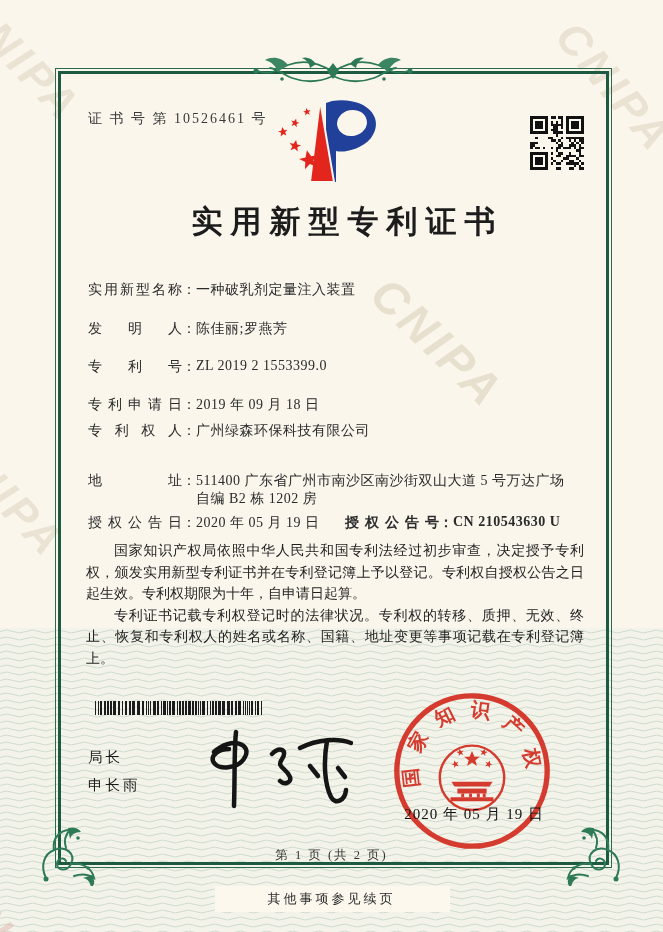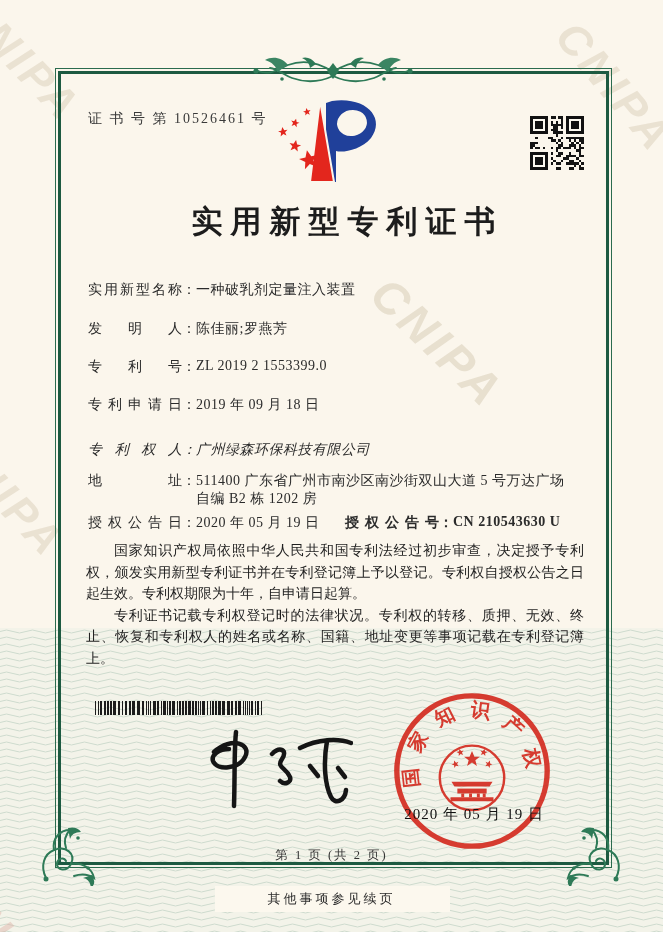--- a/index.html
+++ b/index.html
@@ -284,21 +284,21 @@
       </div>
       <div class="frow" style="top:39px;">
         <span class="flabel">发明人</span><span class="fcolon">：</span><span class="fvalue">陈佳丽;罗燕芳</span>
       </div>
       <div class="frow" style="top:77px;">
         <span class="flabel">专利号</span><span class="fcolon">：</span><span class="fvalue">ZL 2019 2 1553399.0</span>
       </div>
       <div class="frow" style="top:115px;">
         <span class="flabel">专利申请日</span><span class="fcolon">：</span><span class="fvalue">2019 年 09 月 18 日</span>
       </div>
-      <div class="frow" style="top:160px;font-style:italic;">
+      <div class="frow" style="top:141px;">
         <span class="flabel">专利权人</span><span class="fcolon">：</span><span class="fvalue">广州绿森环保科技有限公司</span>
       </div>
       <div class="frow" style="top:191px;">
         <span class="flabel">地址</span><span class="fcolon">：</span><span class="fvalue" style="max-width:380px;">511400 广东省广州市南沙区南沙街双山大道 5 号万达广场
 自编 B2 栋 1202 房</span>
       </div>
       <div class="frow" style="top:233px;width:500px;">
         <span class="flabel">授权公告日</span><span class="fcolon">：</span><span class="fvalue">2020 年 05 月 19 日</span>
         <span class="grant2">
           <span class="flabel">授权公告号</span><span class="fcolon">：</span><span class="fvalue">CN 210543630 U</span>
@@ -359,20 +359,24 @@
         <rect x="148" y="0" width="1" height="14" fill="#1c1c1c"></rect>
         <rect x="150" y="0" width="1" height="14" fill="#1c1c1c"></rect>
         <rect x="152" y="0" width="1" height="14" fill="#1c1c1c"></rect>
         <rect x="154" y="0" width="1" height="14" fill="#1c1c1c"></rect>
         <rect x="156" y="0" width="2" height="14" fill="#1c1c1c"></rect>
         <rect x="160" y="0" width="1" height="14" fill="#1c1c1c"></rect>
         <rect x="162" y="0" width="2" height="14" fill="#1c1c1c"></rect>
         <rect x="166" y="0" width="1" height="14" fill="#1c1c1c"></rect>
       </svg>
 
+    <div class="director">
+      <div>局长</div>
+      <div>申长雨</div>
+    </div>
 
     <svg class="signature" width="155" height="88" viewBox="0 0 155 88">
       <g fill="none" stroke="#151515" stroke-width="4.5" stroke-linecap="round" stroke-linejoin="round">
         <path d="M38,6 C36,24 37,50 36,80"></path>
         <path d="M16,26 C34,10 54,18 47,31 C41,43 19,45 15,35 C13,29 21,23 31,23"></path>
         <path d="M74,28 C82,20 90,24 84,33 C78,42 88,41 92,51 C94,57 86,59 82,55"></path>
         <path d="M102,22 C120,13 140,12 153,17"></path>
         <path d="M129,15 C125,38 127,59 133,71 C137,79 147,75 148,64"></path>
         <path d="M112,40 l8,10"></path>
         <path d="M140,42 l7,9"></path>

